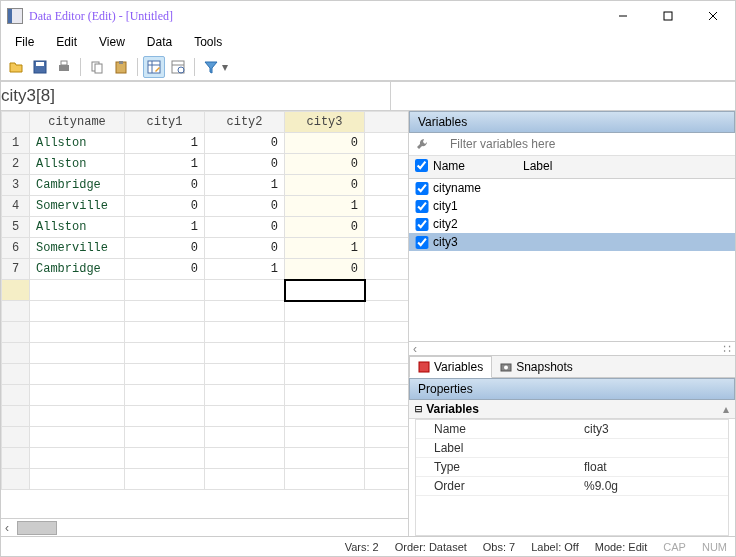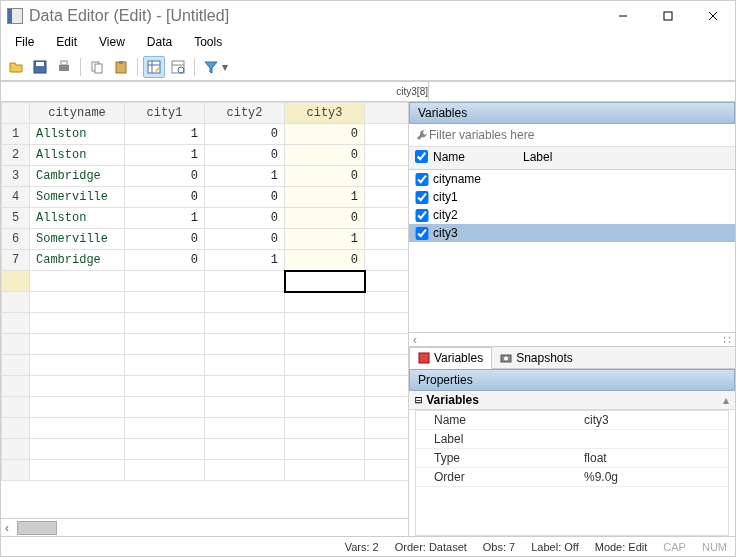--- a/index.html
+++ b/index.html
@@ -1,49 +1,49 @@
 <!DOCTYPE html>
 <html><head>
 <meta charset="utf-8">
 <style>
   * { box-sizing: border-box; margin: 0; padding: 0; }
   body { font-family: "Segoe UI", Tahoma, sans-serif; font-size: 12px; background: #fff; width: 736px; height: 557px; overflow: hidden; border: 1px solid #ccc; display: flex; flex-direction: column; }
   .titlebar { display: flex; align-items: center; height: 30px; padding: 0 0 0 6px; background: #fff; }
   .titlebar .app-icon { width: 16px; height: 16px; background: #e8e8f0; border: 1px solid #888; margin-right: 6px; display:flex; }
   .titlebar .app-icon::before { content:''; width:4px; background:#4a6ea8; }
-  .titlebar .title { flex: 1; font-size: 16px; color: #737373; }
+  .titlebar .title { flex: 1; font-size: 12px; color: #8b5cf6; font-family: Liberation Serif, serif; }
   .titlebar .winbtns { display: flex; }
   .titlebar .winbtn { width: 45px; height: 29px; display: flex; align-items: center; justify-content: center; font-size: 11px; cursor: pointer; }
   .menubar { display: flex; height: 22px; align-items: center; padding: 0 4px; gap: 2px; }
   .menubar .menuitem { padding: 2px 10px; cursor: pointer; }
   .toolbar { display: flex; align-items: center; height: 28px; padding: 2px 4px; gap: 2px; border-bottom: 1px solid #d0d0d0; }
   .toolbar .tbtn { width: 22px; height: 22px; display:flex; align-items:center; justify-content:center; cursor:pointer; border-radius:2px; }
   .toolbar .tbtn.active { background:#cde6f7; border:1px solid #8cb9e0; }
   .toolbar .sep { width:1px; height:18px; background:#ccc; margin:0 3px; }
   .cellref { display:flex; border-top:1px solid #d0d0d0; }
-  .cellref .ref { width: 428px; text-align:right; padding:4px 0; font-size:10px; color:#444; border-right:1px solid #d0d0d0; border-bottom:1px solid #d0d0d0;}
+  .cellref .ref { width: 390px; text-align:left; padding:4px 0; font-size:17px; color:#444; border-right:1px solid #d0d0d0; border-bottom:1px solid #d0d0d0;}
   .cellref .val { flex:1; border-bottom:1px solid #d0d0d0;}
   .body { flex:1; display:flex; overflow:hidden; }
   .left { width: 408px; display:flex; flex-direction:column; border-right:1px solid #d0d0d0; }
   .grid-wrap { flex:1; overflow:auto; position:relative; }
   table.grid { border-collapse: collapse; width:100%; font-family: "Courier New", monospace; font-size:12px; }
   table.grid th, table.grid td { border:1px solid #e0e0e0; height:21px; padding:0 6px; }
   table.grid th { background:#f4f4f4; font-weight:normal; font-family:"Courier New",monospace; color:#444;}
   table.grid th.colhead { text-align:center; }
   table.grid th.colhead.selected { background:#f5eec6; }
   table.grid td.rownum { background:#f4f4f4; text-align:center; width:28px; color:#444;}
   table.grid td.str { color:#14532d; }
   table.grid td.num { text-align:right; color:#222; }
   table.grid td.num.selcol { background:#fffdf0; }
   .cursor-cell { border:2px solid #000 !important; }
   .hscroll { height:18px; border-top:1px solid #d0d0d0; display:flex; align-items:center; }
   .hscroll .thumb { width:40px; height:14px; background:#ccc; margin-left:4px; border:1px solid #aaa;}
   .right { flex:1; display:flex; flex-direction:column; background:#fff; overflow:hidden;}
   .panel-header { background: linear-gradient(#cfe0f0,#a8c3e0); padding:3px 8px; font-size:12px; border:1px solid #9ab; }
-  .filter-row { display:flex; align-items:center; padding:4px 6px; gap:0; border-bottom:1px solid #e0e0e0;}
+  .filter-row { display:flex; align-items:center; padding:4px 6px; gap:21px; border-bottom:1px solid #e0e0e0;}
   .filter-row input { flex:1; border:none; outline:none; font-size:12px; color:#888;}
   .varlist-head { display:flex; padding:3px 6px; background:#f4f4f4; border-bottom:1px solid #d0d0d0; }
   .varlist-head .chk { width:18px; }
   .varlist-head .nm { width:90px; }
   .varlist { flex:0 0 auto; }
   .varrow { display:flex; align-items:center; padding:2px 6px; gap:4px; cursor:pointer; }
   .varrow.selected { background:#a8c3e0; }
   .varrow .chk { width:14px; }
   .tabs { display:flex; border-top:1px solid #ccc; border-bottom:1px solid #ccc; background:#f4f4f4; margin-top:auto; }
   .mini-handle { height:14px; border-top:1px solid #ccc; display:flex; justify-content:space-between; padding:0 4px; color:#888;}

